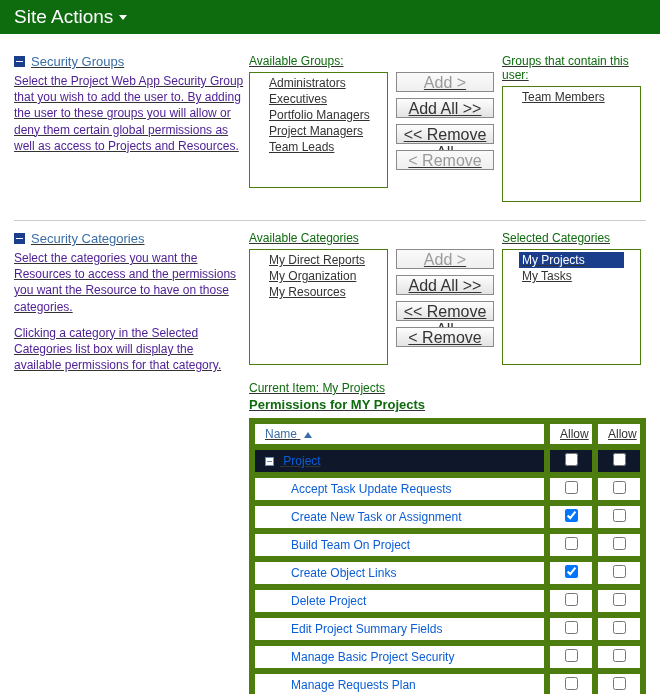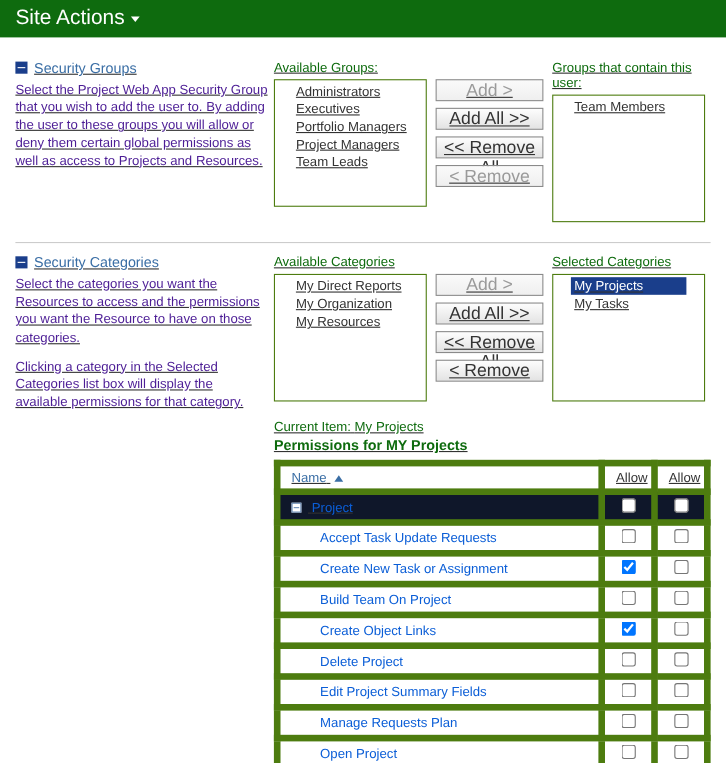--- a/index.html
+++ b/index.html
@@ -255,20 +255,25 @@
               <td><span class="row-label">Delete Project</span></td>
               <td class="allow"><input type="checkbox" style=""></td>
               <td class="deny"><input type="checkbox" style=""></td>
             </tr>
             <tr>
               <td><span class="row-label">Edit Project Summary Fields</span></td>
               <td class="allow"><input type="checkbox" style=""></td>
               <td class="deny"><input type="checkbox" style=""></td>
             </tr>
             <tr>
+              <td><span class="row-label">Manage Basic Project Security</span></td>
+              <td class="allow"><input type="checkbox" style=""></td>
+              <td class="deny"><input type="checkbox" style=""></td>
+            </tr>
+            <tr>
               <td><span class="row-label">Manage Requests Plan</span></td>
               <td class="allow"><input type="checkbox" style=""></td>
               <td class="deny"><input type="checkbox" style=""></td>
             </tr>
             <tr>
               <td><span class="row-label">Open Project</span></td>
               <td class="allow"><input type="checkbox" style=""></td>
               <td class="deny"><input type="checkbox" style=""></td>
             </tr>
             <tr>

